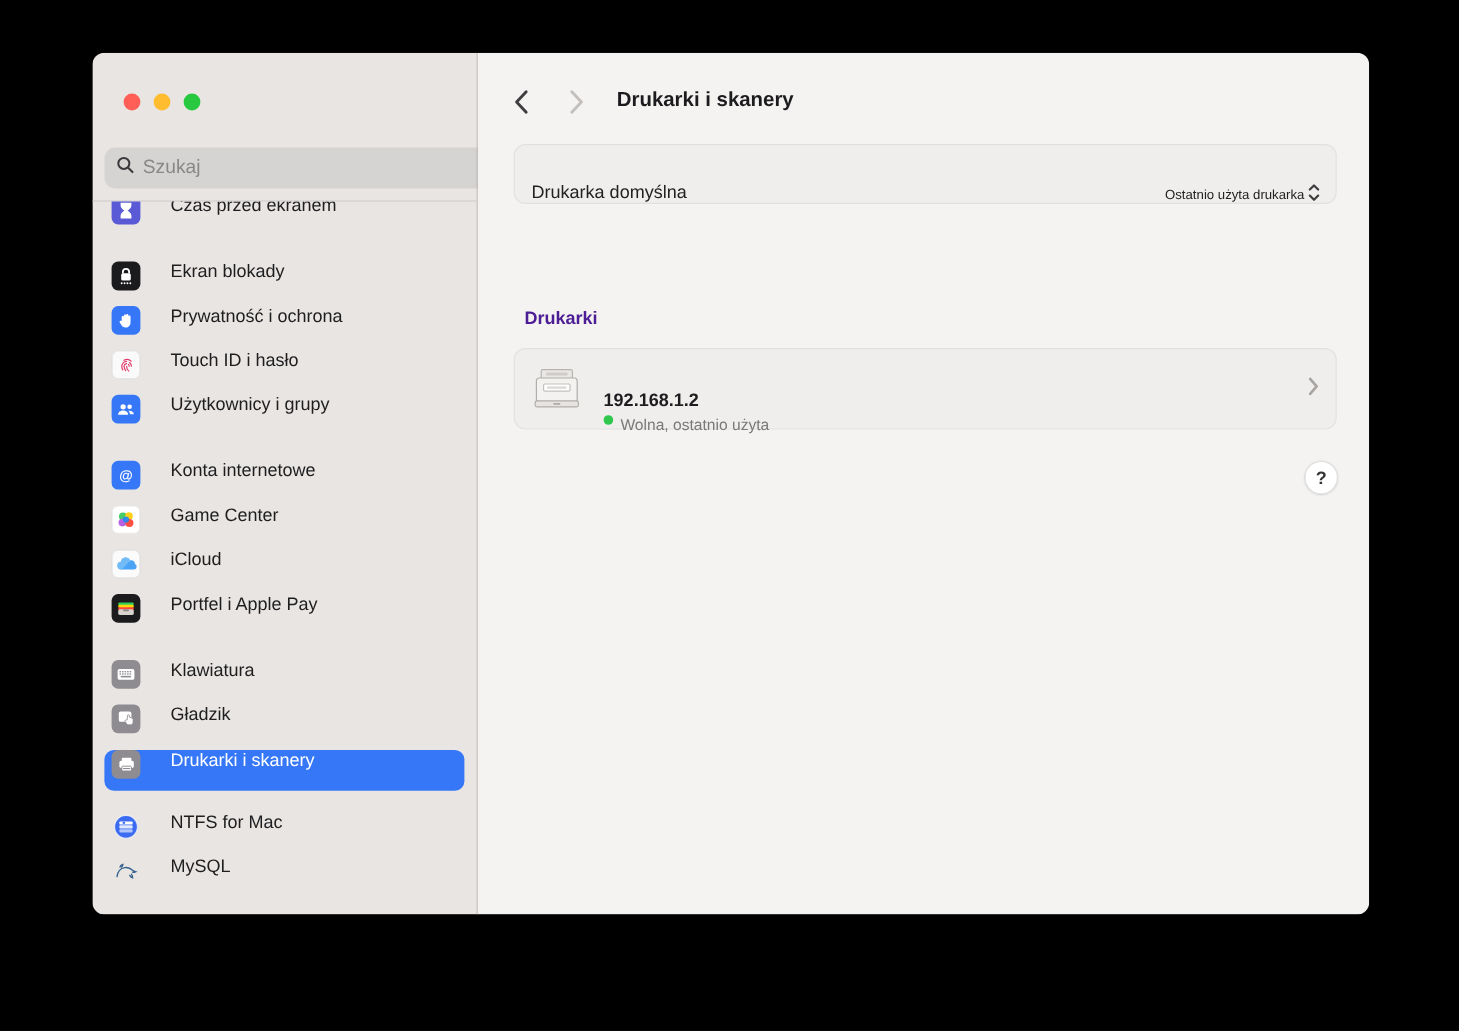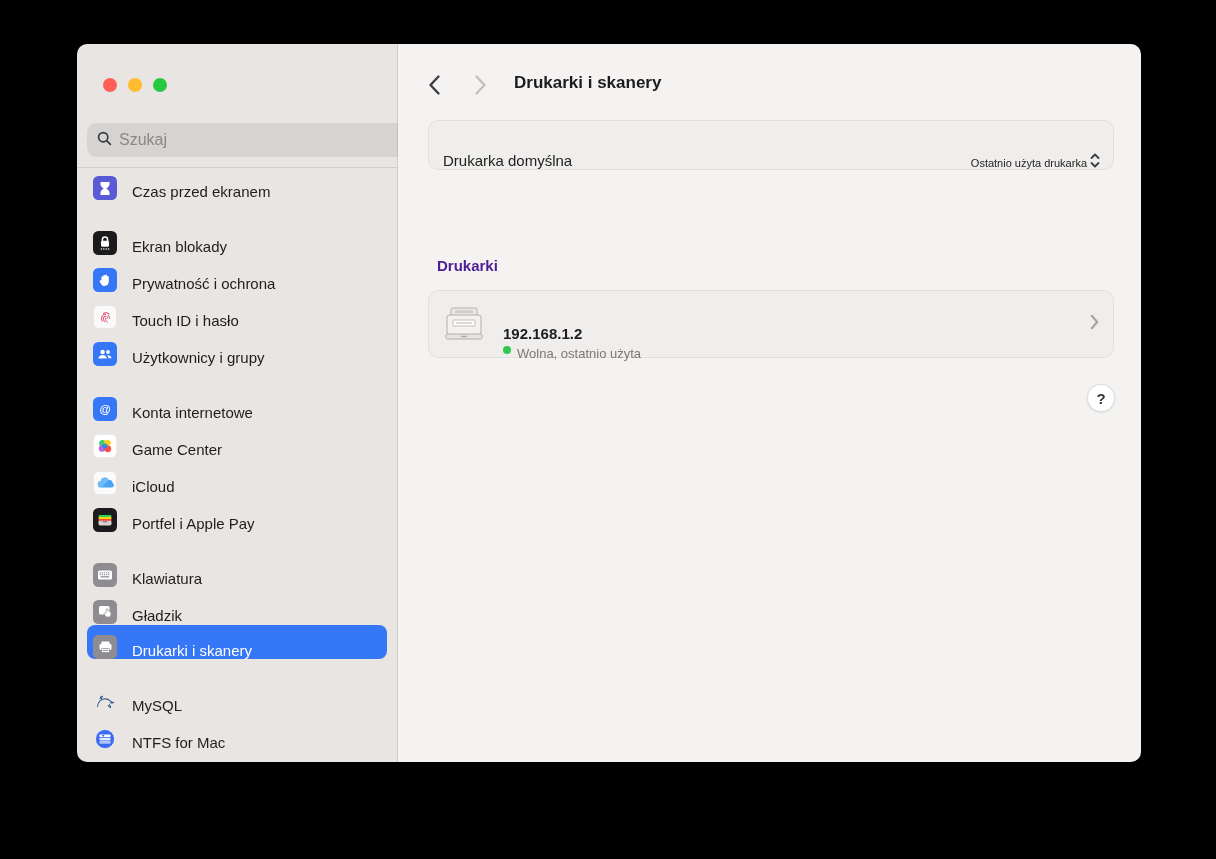--- a/index.html
+++ b/index.html
@@ -10,21 +10,21 @@
   .sidebar{width:321px;background:#e8e5e3;position:relative;flex:none;border-right:1px solid #cfcccb;box-sizing:border-box;}
   .traffic{position:absolute;top:34px;left:26px;display:flex;gap:11px;}
   .traffic span{width:14px;height:14px;border-radius:50%;display:block;}
   .t-red{background:var(--traffic-red);} .t-yellow{background:var(--traffic-yellow);} .t-green{background:var(--traffic-green);}
   .search{position:absolute;top:79px;left:10px;width:332px;height:34px;background:rgba(0,0,0,.075);
     border-radius:9px;display:flex;align-items:center;padding:0 10px;box-sizing:border-box;gap:7px;}
   .search .ph{color:#8a8886;font-size:16px;}
   .sidelist{position:absolute;top:123px;left:0;right:0;bottom:0;border-top:1px solid #d2cecd;
     overflow:hidden;padding:0 10px;}
   .grp{margin-bottom:18px;}
-  .row{height:37px;display:flex;align-items:flex-end;gap:15px;padding:0 6px;border-radius:8px;}
+  .row{height:37px;display:flex;align-items:flex-start;gap:25px;padding:0 6px;border-radius:8px;}
   .row:first-child.clip{margin-top:-5px;}
   .row .lbl{font-size:15px;color:#1e1e1f;white-space:nowrap;}
   .row.sel{background:var(--accent);height:34px;margin:1px 0;}
   .row.sel .lbl{color:#fff;}
   .ic{width:24px;height:24px;border-radius:5.5px;flex:none;display:flex;align-items:center;justify-content:center;overflow:hidden;}
   .ic.plain{background:transparent;border-radius:0;}
   .ic svg{display:block;}
   
   .content{flex:1;background:#f5f3f1;position:relative;}
   .nav{position:absolute;top:28px;left:24px;display:flex;align-items:center;gap:22px;}
@@ -227,42 +227,42 @@
                 <rect x="4.6" y="10" width="5.8" height=".9" fill="#8e8c90"></rect>
               </svg>
           </span>
           <span class="lbl">Drukarki i skanery</span>
         </div>
       </div>
 
       <div class="grp">
         <div class="row">
           <span class="ic plain">
-            <svg width="20" height="16" viewBox="0 0 20 16" fill="none" stroke="#36618c" stroke-width="1.1" stroke-linecap="round">
-                <path d="M2.5 12.5C3 8.5 5.5 5.5 9 5c2.5-.4 4.5.3 6.5 2.2 1 .9 1.8 1.1 2.8 1.3-.8.5-1.7.6-2.8.3"></path>
-                <path d="M5 4.5C5.4 3.2 6.3 2.5 7.4 2.3c-.1.9-.5 1.7-1.1 2.3"></path>
-                <path d="M14.5 10.5c.8 1 1.1 1.9 1 3-1.1-.4-1.9-1-2.4-2"></path>
-              </svg>
-          </span>
-          <span class="lbl">MySQL</span>
-        </div>
-        <div class="row">
-          <span class="ic plain">
             <svg width="22" height="22" viewBox="0 0 22 22">
                 <circle cx="11" cy="11" r="9.5" fill="#3a6bf0"></circle>
                 <circle cx="11" cy="11" r="9.5" fill="none" stroke="#fff" stroke-width="1" opacity=".65"></circle>
                 <g fill="#fff">
                   <rect x="5.5" y="6.5" width="11" height="2.6" rx=".7"></rect>
                   <rect x="5.5" y="9.8" width="11" height="2.6" rx=".7" opacity=".85"></rect>
                   <rect x="5.5" y="13.1" width="11" height="2.6" rx=".7" opacity=".6"></rect>
                 </g>
                 <rect x="8.2" y="6.9" width="2" height="1.6" fill="#3a6bf0"></rect>
               </svg>
           </span>
           <span class="lbl">NTFS for Mac</span>
+        </div>
+        <div class="row">
+          <span class="ic plain">
+            <svg width="20" height="16" viewBox="0 0 20 16" fill="none" stroke="#36618c" stroke-width="1.1" stroke-linecap="round">
+                <path d="M2.5 12.5C3 8.5 5.5 5.5 9 5c2.5-.4 4.5.3 6.5 2.2 1 .9 1.8 1.1 2.8 1.3-.8.5-1.7.6-2.8.3"></path>
+                <path d="M5 4.5C5.4 3.2 6.3 2.5 7.4 2.3c-.1.9-.5 1.7-1.1 2.3"></path>
+                <path d="M14.5 10.5c.8 1 1.1 1.9 1 3-1.1-.4-1.9-1-2.4-2"></path>
+              </svg>
+          </span>
+          <span class="lbl">MySQL</span>
         </div>
       </div>
 
     </div>
   </div>
 
   <div class="content">
 
     <div class="nav">
       <span class="navbtn">

